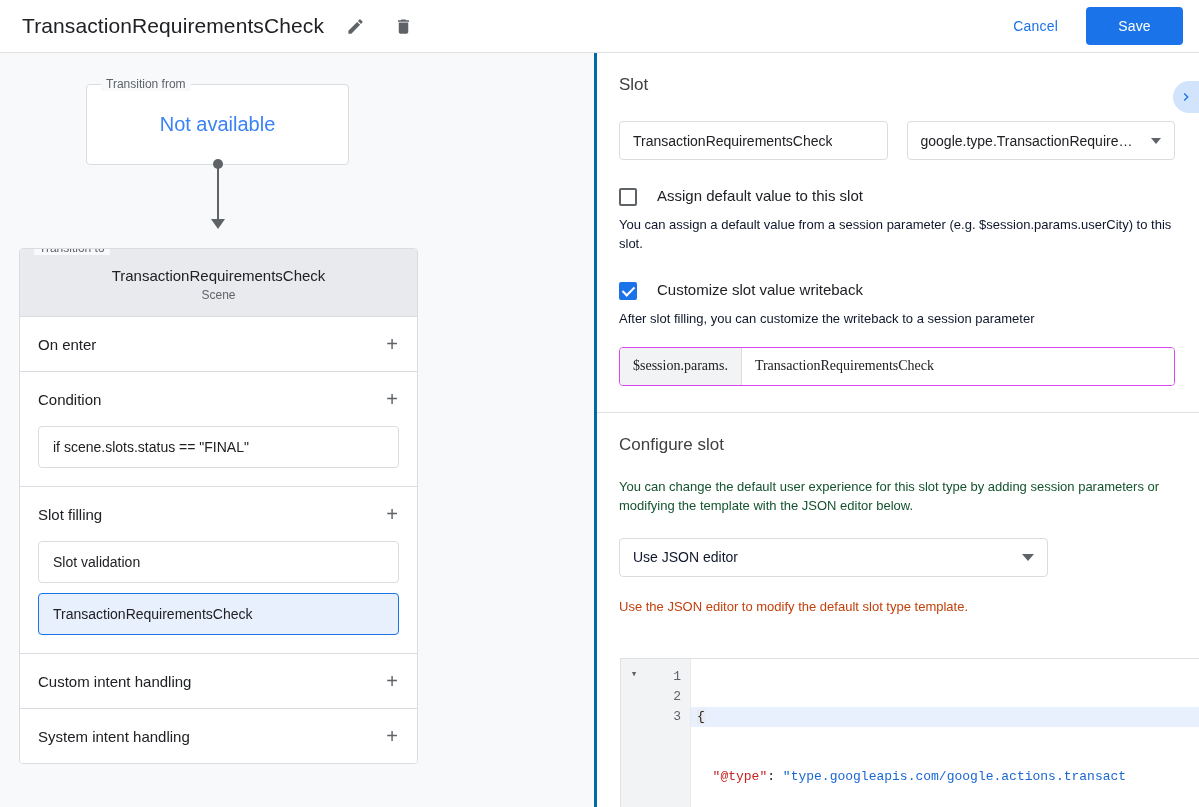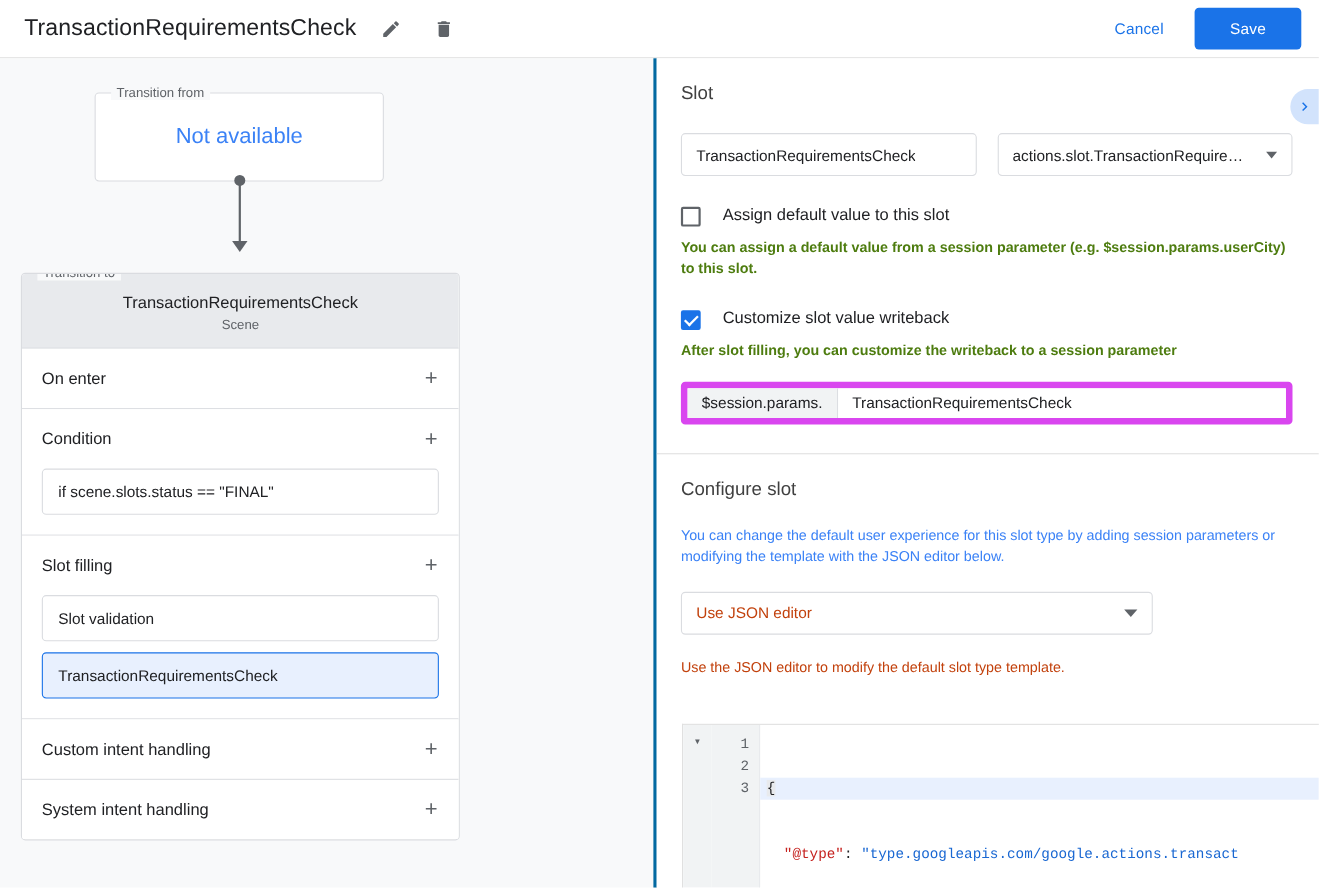--- a/index.html
+++ b/index.html
@@ -244,33 +244,33 @@
     border-width: 0 2px 2px 0;
     transform: rotate(45deg);
   }
   .checklabel {
     margin-left: 20px;
     font-size: 15px;
     color: #202124;
   }
   .helper {
     font-size: 13px;
-    color: #4d7c0f;
+    color: #0f172a;
     margin-top: 10px;
     line-height: 1.45;
-    font-weight: bold;
   }
 
   .writeback {
     display: flex;
     margin-top: 18px;
-    border: 6px solid #d946ef;
+    border: 1px solid #d946ef;
     border-radius: 4px;
     overflow: hidden;
     height: 39px;
+    font-family: Liberation Serif, serif;
   }
   .wb-prefix {
     background: #f1f3f4;
     border-right: 1px solid #dadce0;
     padding: 0 13px;
     display: flex; align-items: center;
     font-size: 14px;
     color: #202124;
     flex: none;
   }
@@ -279,35 +279,35 @@
     display: flex; align-items: center;
     padding: 0 13px;
     font-size: 14px;
     color: #202124;
     background: #fff;
   }
 
   .configure { padding: 22px 24px 0 22px; }
   .configure .desc {
     font-size: 13px;
-    color: #3b82f6;
+    color: #14532d;
     line-height: 1.5;
     margin: 0 0 22px 0;
   }
   .select-box {
     width: 429px;
     height: 39px;
     border: 1px solid #dadce0;
     border-radius: 4px;
     display: flex;
     align-items: center;
     justify-content: space-between;
     padding: 14px 13px;
     font-size: 14px;
-    color: #c2410c;
+    color: #0f172a;
     cursor: pointer;
   }
   .sel-caret {
     width: 0; height: 0;
     border-left: 6px solid transparent;
     border-right: 6px solid transparent;
     border-top: 7px solid #5f6368;
   }
   .json-hint { font-size: 13px; color: #c2410c; margin: 22px 0 13px 0; }
 
@@ -468,21 +468,21 @@
       </div>
 
       <div class="slot-section">
         <div class="sec-title">Slot</div>
 
         <div class="row">
           <div class="outlined grow1">
             <span class="ellip">TransactionRequirementsCheck</span>
           </div>
           <div class="outlined grow2">
-            <span class="ellip">actions.slot.TransactionRequire…</span>
+            <span class="ellip">google.type.TransactionRequire…</span>
             <span class="caret"></span>
           </div>
         </div>
 
         <div class="checkrow">
           <div class="cbox"></div>
           <div class="checklabel">Assign default value to this slot</div>
         </div>
         <div class="helper">You can assign a default value from a session parameter (e.g. $session.params.userCity) to this slot.</div>
 

